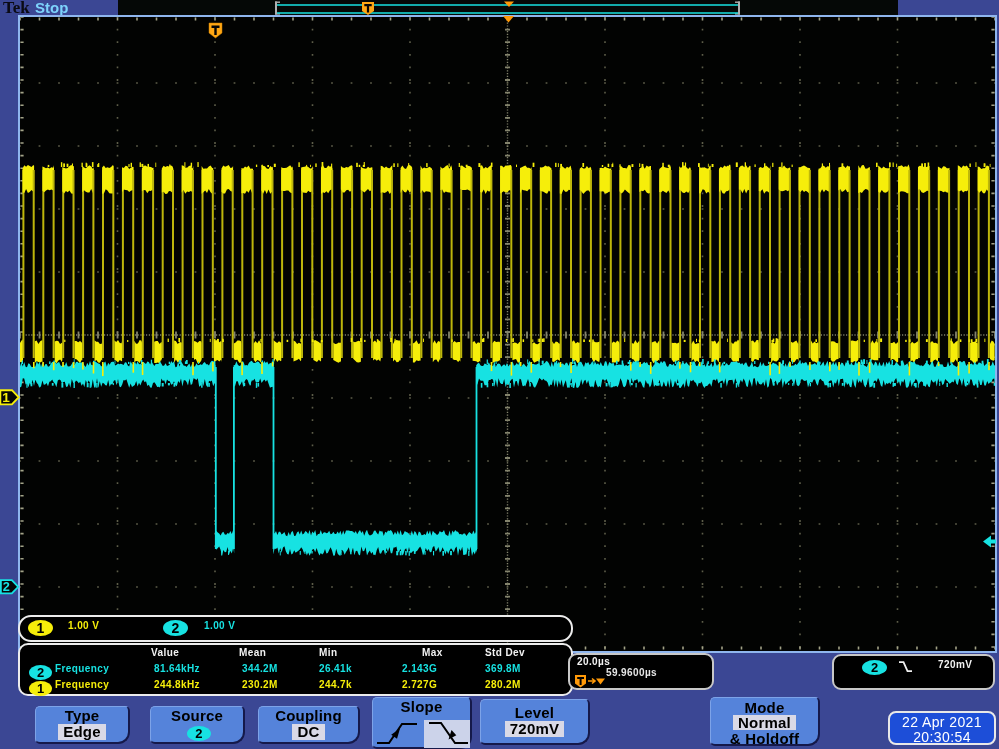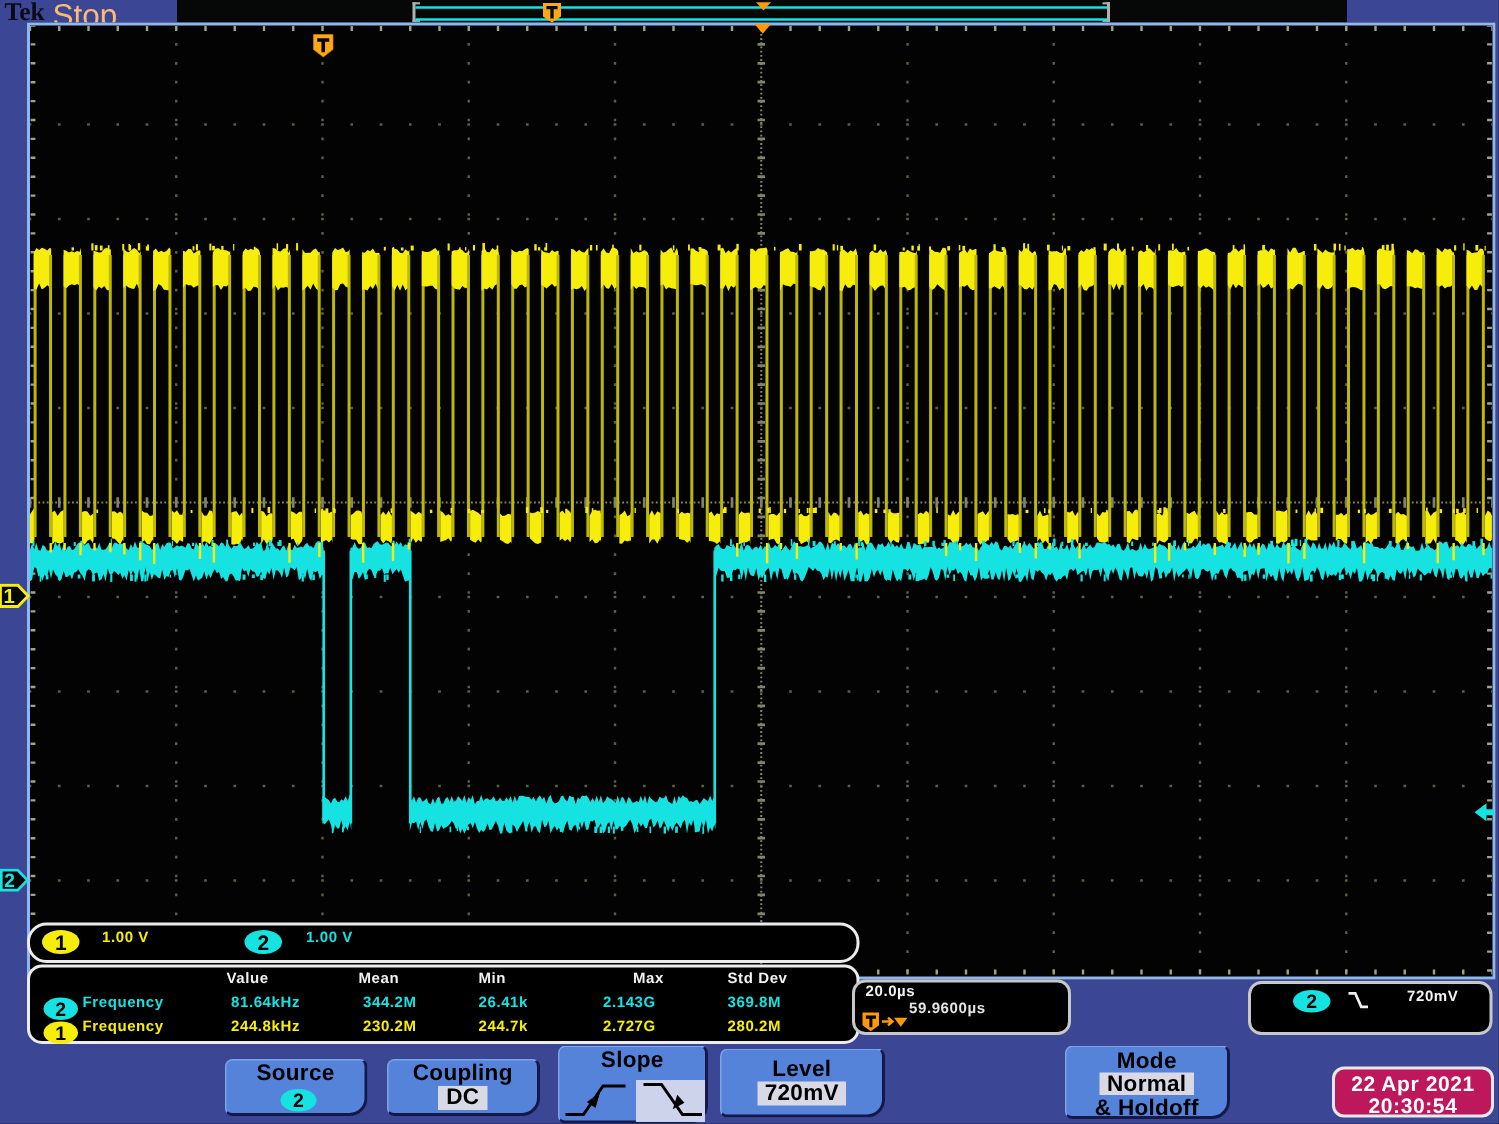--- a/index.html
+++ b/index.html
@@ -1,21 +1,21 @@
 <!DOCTYPE html>
 <html><head><meta charset="utf-8"><style>
 * { margin:0; padding:0; box-sizing:border-box; }
 html,body { width:999px; height:749px; background:#3b4794; overflow:hidden;
   font-family:"Liberation Sans", sans-serif; }
 #scr { position:relative; width:999px; height:749px; background:#3b4794; }
 .abs { position:absolute; }
 #topblack { left:118px; top:0; width:780px; height:15px; background:#050806; }
 #tek { left:3px; top:-2px; font-family:"Liberation Serif", serif; font-weight:bold;
   font-size:17px; color:#0a0a14; }
-#stop { left:35px; top:-1px; font-size:21px; font-weight:normal; color:#fdba74; }
+#stop { left:35px; top:-1px; font-size:15px; font-weight:bold; color:#7dd3fc; }
 #grat { left:18px; top:15px; width:979px; height:638px; background:#020302;
   border:2px solid #8fb6ee; }
 #trigtop { left:503px; top:16px; width:11px; height:6.5px; }
 .chmark { left:0; width:20px; height:19px; }
 
 #chbar { left:18px; top:615px; width:555px; height:27px; background:#000;
   border:2px solid #ececec; border-radius:13px; }
 #measbox { left:18px; top:643px; width:555px; height:53px; background:#000;
   border:2px solid #ececec; border-radius:10px; }
 .badge { position:absolute; border-radius:50%; color:#000; font-weight:bold;
@@ -25,22 +25,22 @@
 .cyn { color:#17e2e2; }
 .wht { color:#f2f2f2; }
 .blk3 { position:absolute; background:#000; border:2px solid #c8c8c8; border-radius:9px; }
 
 .btn { position:absolute; background:#5583da; border-radius:5px 5px 12px 5px;
   border-top:1px solid #7da3e8; border-left:1px solid #7da3e8;
   border-right:2px solid #15194a; border-bottom:2px solid #15194a;
   color:#000; text-align:center; font-weight:bold; font-size:15px; letter-spacing:0.2px; line-height:16px; }
 .hl { background:#d9d9e6; color:#000; display:inline-block; padding:0 5px;
   line-height:16px; font-size:15px; font-weight:bold; }
-#datebox { left:888px; top:711px; width:108px; height:34px; background:#be185d;
-  border:2px solid #e8e8e8; border-radius:8px; color:#fff; font-weight:bold;
+#datebox { left:888px; top:711px; width:108px; height:34px; background:#1d4ed8;
+  border:2px solid #e8e8e8; border-radius:8px; color:#fff; font-weight:normal;
   font-size:14px; letter-spacing:0.4px; text-align:center; line-height:15px; padding-top:2px; }
 </style></head>
 <body>
 <div id="scr">
   <div class="abs" id="topblack"></div>
   <div class="abs" id="tek">Tek</div>
   <div class="abs" id="stop">Stop</div>
   <svg width="475" height="16" viewBox="0 0 475 16" style="position:absolute;left:270px;top:0">
       <rect x="5" y="1.5" width="2" height="13" fill="#b0b0b0"></rect>
       <rect x="5" y="1.5" width="5" height="1.4" fill="#b0b0b0"></rect>
@@ -688,20 +688,24 @@
     <div class="rt" style="left:36px;top:12px;color:#e5e5e5;">59.9600µs</div>
   </div>
   <div class="blk3" style="left:832px;top:654px;width:163px;height:36px;">
     <div class="badge" style="left:28px;top:4px;width:25px;height:15px;background:#17e2e2;font-size:13px;line-height:15px;">2</div>
     <svg style="position:absolute;left:64px;top:5px;width:15px;height:12px" viewBox="0 0 15 12">
       <path d="M1,1.2 h4.5 l4,9 h4.5" stroke="#f0f0f0" stroke-width="1.8" fill="none"></path>
     </svg>
     <div class="rt wht" style="left:104px;top:3px;">720mV</div>
   </div>
 
+  <div class="btn" style="left:35px;top:706px;width:95px;height:38px;">
+    <div style="margin-top:1px;">Type</div>
+    <span class="hl">Edge</span>
+  </div>
   <div class="btn" style="left:150px;top:706px;width:95px;height:38px;">
     <div style="margin-top:1px;">Source</div>
     <div class="badge" style="left:36px;top:19px;width:24px;height:15px;background:#17e2e2;font-size:13px;line-height:15px;">2</div>
   </div>
   <div class="btn" style="left:258px;top:706px;width:102px;height:38px;">
     <div style="margin-top:1px;">Coupling</div>
     <span class="hl">DC</span>
   </div>
   <div class="btn" style="left:372px;top:697px;width:100px;height:52px;">
     <div style="margin-top:1px;">Slope</div>

